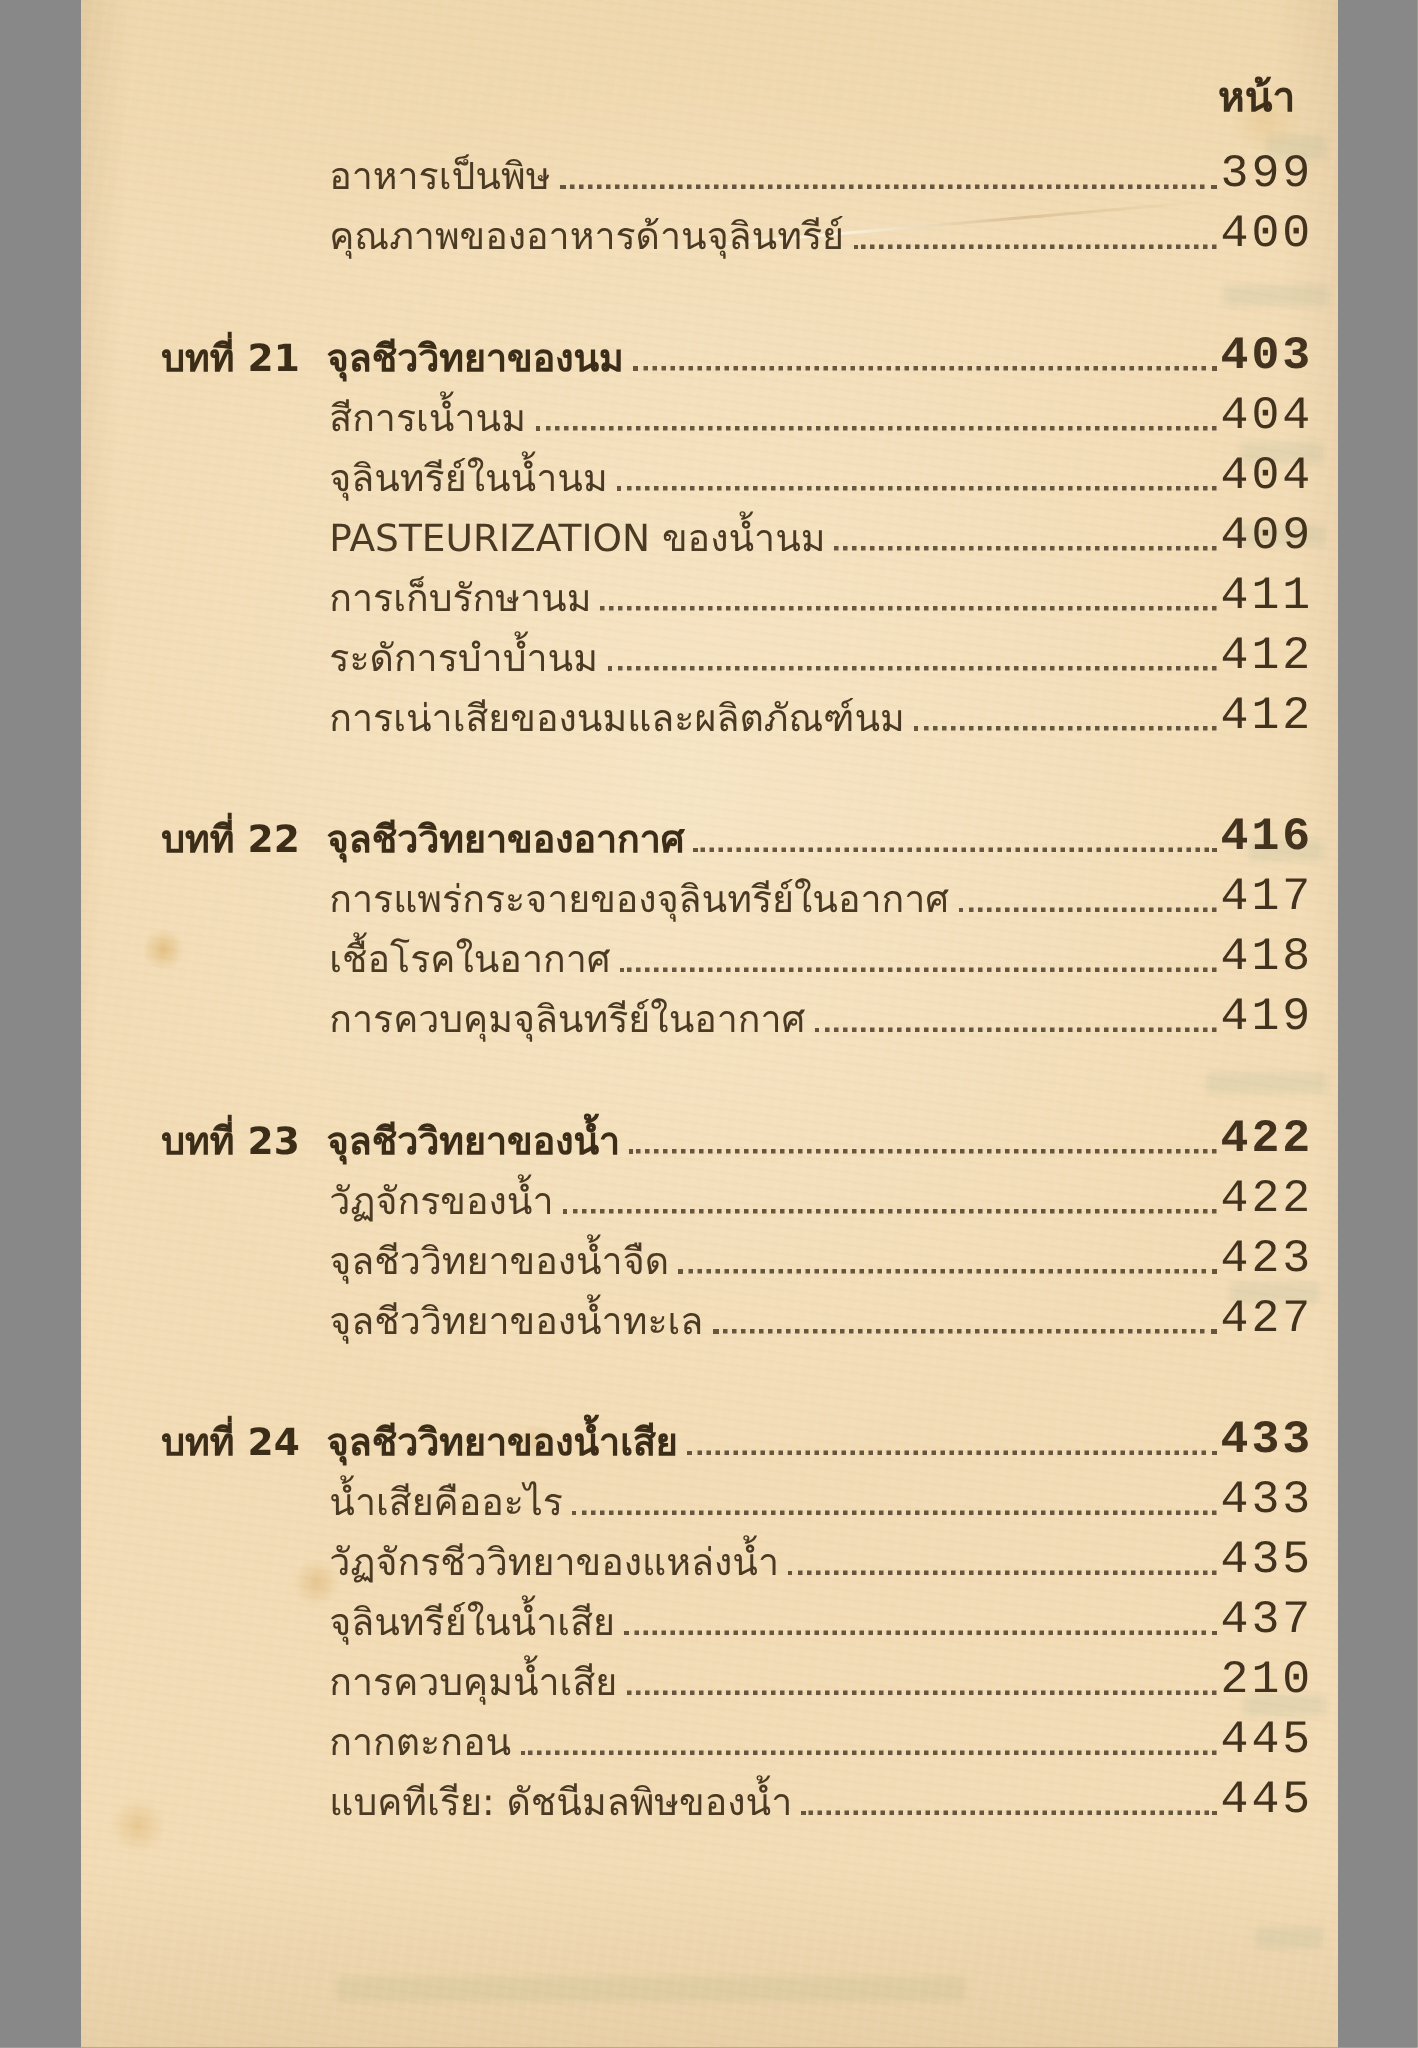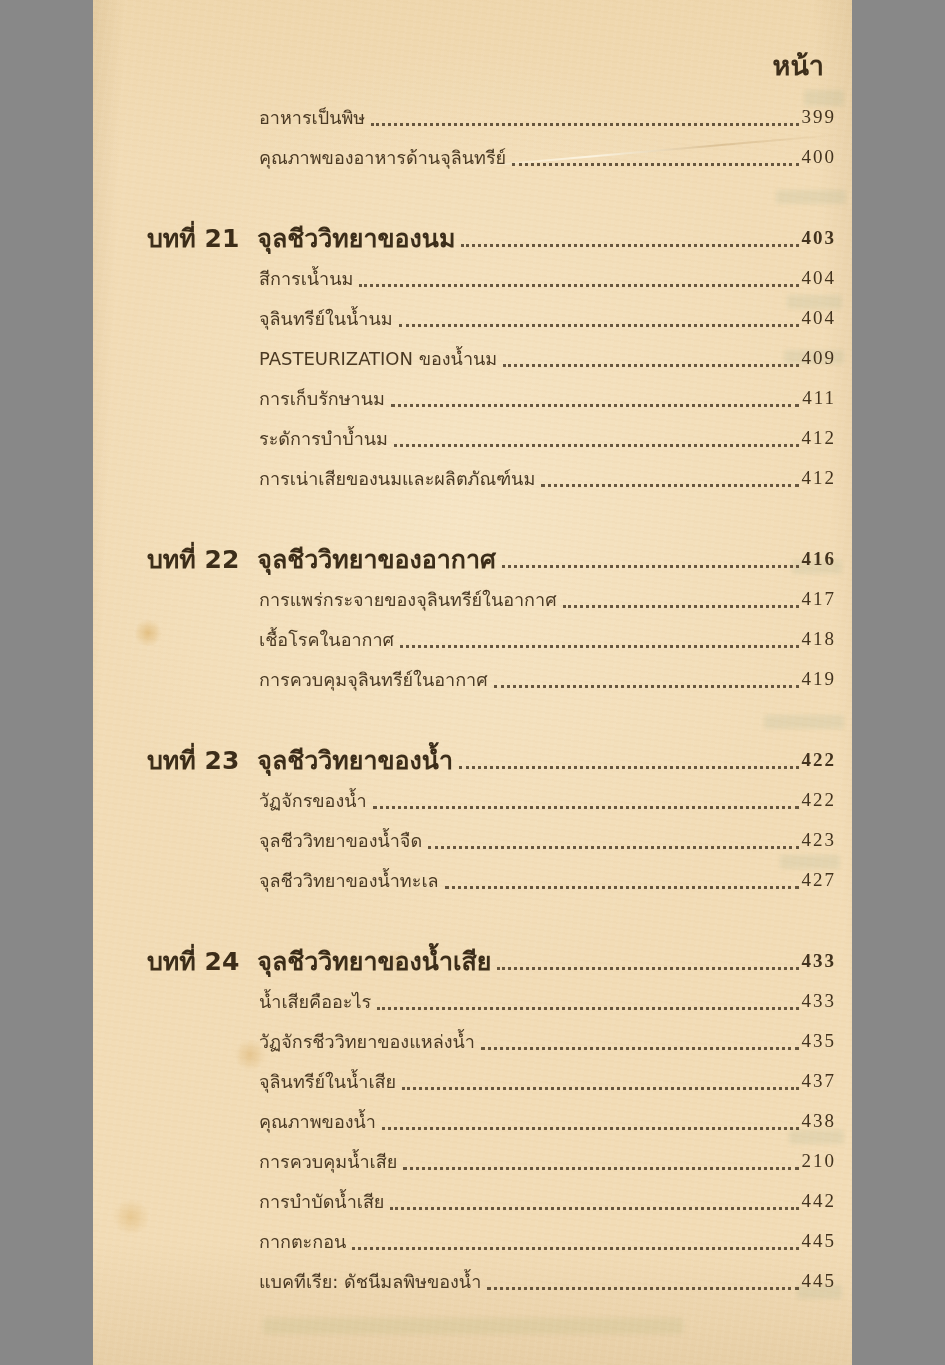--- a/index.html
+++ b/index.html
@@ -1,18 +1,18 @@
 <!DOCTYPE html>
 <html><head>
 <meta charset="utf-8">
 <style>
   html,body{margin:0;padding:0;background:#888;}
   .page{
     position:relative;
-    width:759px;height:1365px;
+    width:838px;height:1365px;
     margin:0 auto;
     overflow:hidden;
     font-family:"DejaVu Sans","Liberation Sans",sans-serif;
     color:#44341f;
     background:
       radial-gradient(ellipse 70% 50% at 48% 38%, rgba(255,248,230,0.30), rgba(255,248,230,0) 70%),
       linear-gradient(92deg, rgba(130,95,45,0.10), rgba(130,95,45,0) 4%),
       linear-gradient(268deg, rgba(130,95,45,0.09), rgba(130,95,45,0) 5%),
       linear-gradient(0deg, rgba(150,110,55,0.12), rgba(150,110,55,0) 9%),
       linear-gradient(180deg, rgba(235,210,165,0.5), rgba(235,210,165,0) 12%),
@@ -54,38 +54,38 @@
   .page-col-header{
     text-align:right;height:36px;line-height:36px;
     font-size:27px;font-weight:bold;color:#3e2f1b;
     padding-right:12px;margin-bottom:10px;
   }
   .row{
     display:flex;align-items:flex-end;height:40px;
     overflow:visible;
   }
   .row .lbl,.row .chnum{
-    line-height:30px;font-size:18px;white-space:nowrap;
+    line-height:30px;font-size:25px;white-space:nowrap;
     margin-bottom:1px;
   }
   .row.sub{margin-left:166px;}
   .row.sub .lbl{color:#4a3923;}
   .row.chapter{margin-left:28px;font-weight:bold;}
   .row.chapter .chnum{color:#3c2d19;margin-right:18px;font-size:25px;margin-left:26px;}
   .row.chapter .lbl{color:#3c2d19;font-size:25px;}
   .gap-lg{margin-top:41px;}
   .leader{
     flex:1 1 auto;height:0;align-self:flex-end;
     margin:0 3px 8px 6px;
     border-bottom:3px dotted rgba(72,56,35,0.82);
     min-width:20px;
   }
   .pg{
-    font-family:Liberation Serif, serif;
-    font-size:19px;line-height:30px;letter-spacing:2px;
+    font-family:Liberation Mono, monospace;
+    font-size:31px;line-height:30px;letter-spacing:2px;
     color:#43331e;margin-bottom:2px;white-space:nowrap;
   }
 </style>
 </head>
 <body>
 
 <div class="page">
   <div class="grain"></div>
   <div class="stain s1"></div>
   <div class="stain s2"></div>
@@ -214,33 +214,23 @@
       <span class="lbl">วัฏจักรชีววิทยาของแหล่งน้ำ</span>
       <span class="leader"></span>
       <span class="pg">435</span>
     </div>
     <div class="row sub">
       <span class="lbl">จุลินทรีย์ในน้ำเสีย</span>
       <span class="leader"></span>
       <span class="pg">437</span>
     </div>
     <div class="row sub">
-      <span class="lbl">คุณภาพของน้ำ</span>
-      <span class="leader"></span>
-      <span class="pg">438</span>
-    </div>
-    <div class="row sub">
       <span class="lbl">การควบคุมน้ำเสีย</span>
       <span class="leader"></span>
       <span class="pg">210</span>
-    </div>
-    <div class="row sub">
-      <span class="lbl">การบำบัดน้ำเสีย</span>
-      <span class="leader"></span>
-      <span class="pg">442</span>
     </div>
     <div class="row sub">
       <span class="lbl">กากตะกอน</span>
       <span class="leader"></span>
       <span class="pg">445</span>
     </div>
     <div class="row sub">
       <span class="lbl">แบคทีเรีย: ดัชนีมลพิษของน้ำ</span>
       <span class="leader"></span>
       <span class="pg">445</span>

